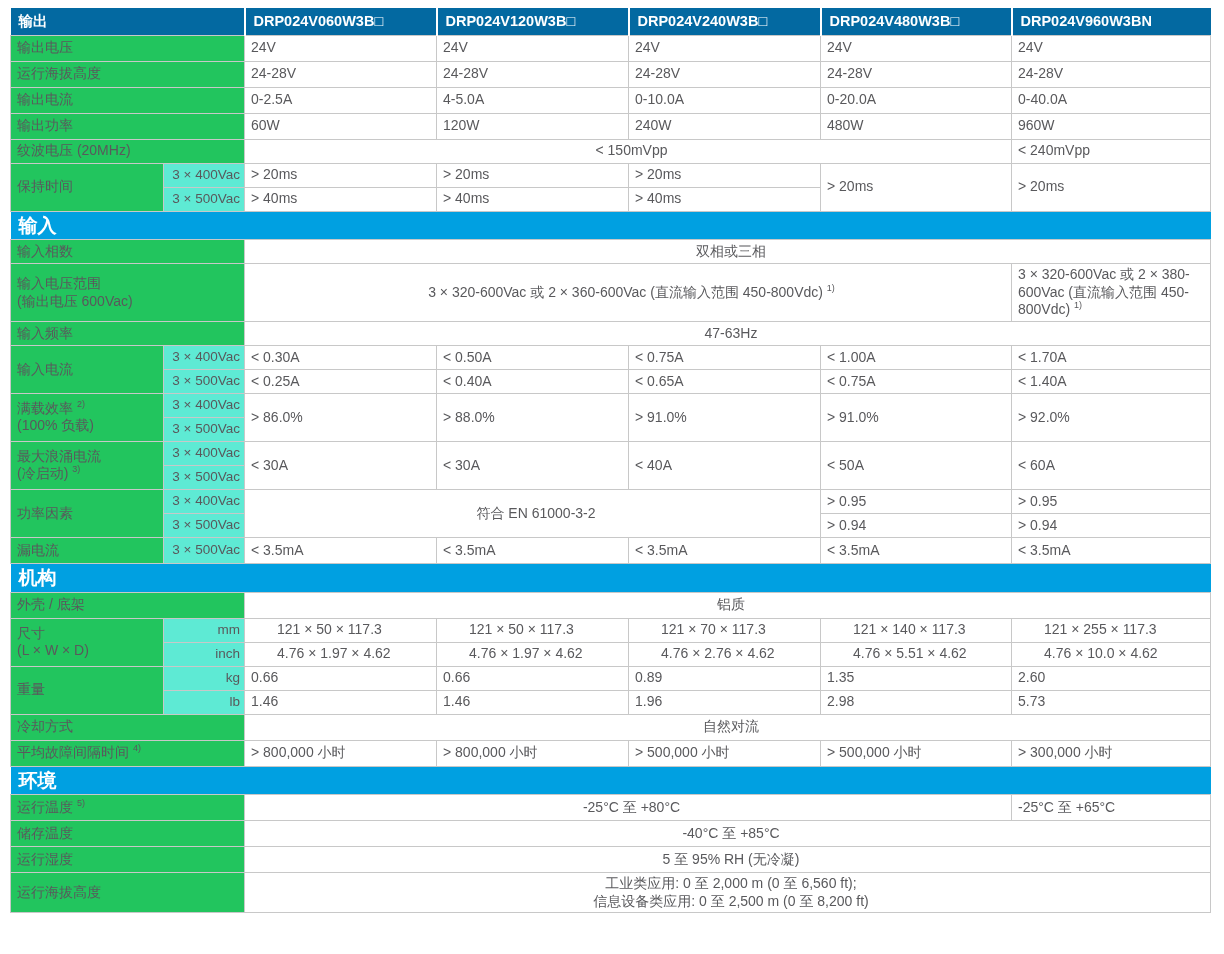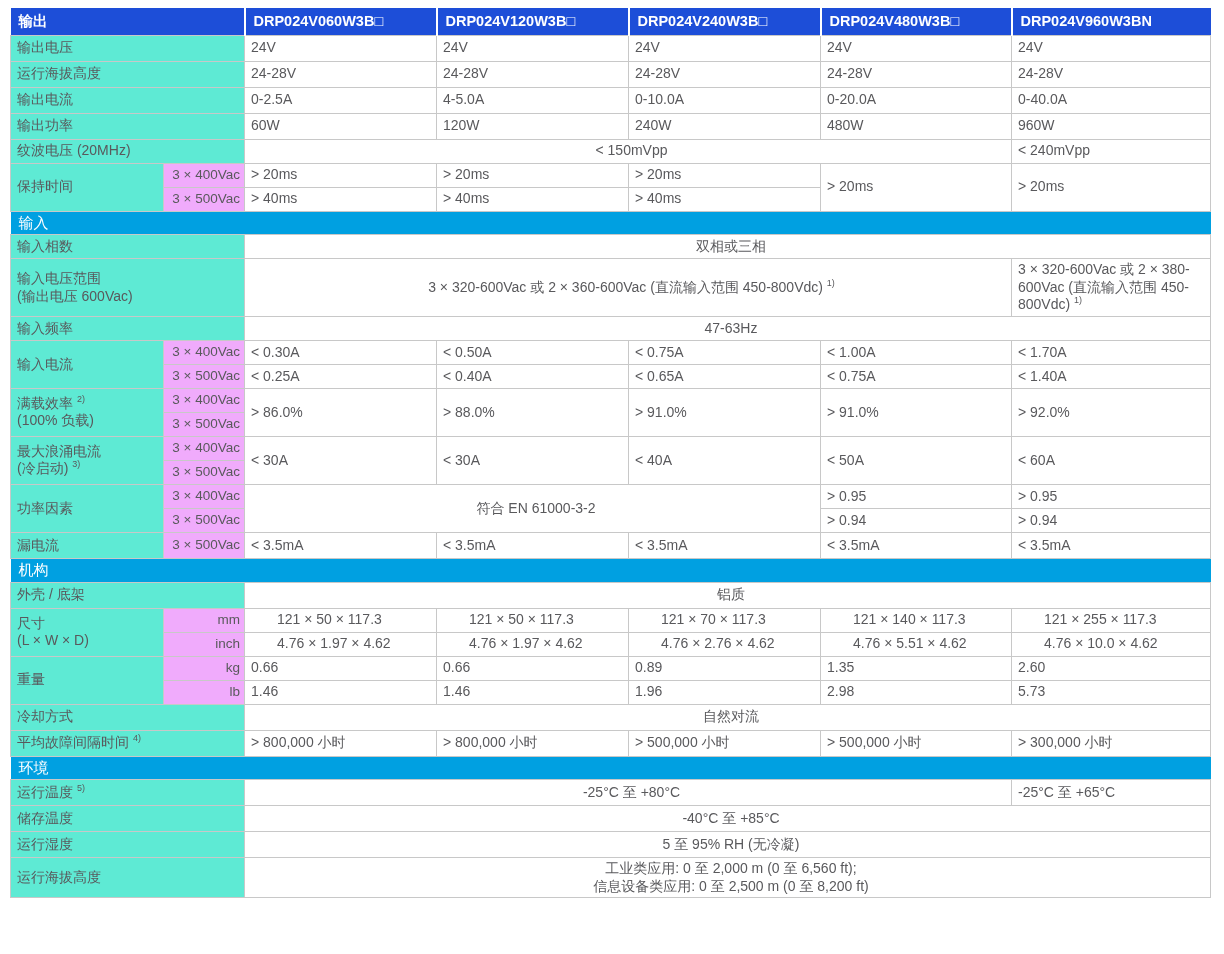--- a/index.html
+++ b/index.html
@@ -3,28 +3,28 @@
 <meta charset="utf-8">
 <style>
   html,body{margin:0;padding:0;background:#ffffff;}
   body{width:1224px;height:954px;font-family:"Liberation Sans",sans-serif;-webkit-font-smoothing:antialiased;}
   table.spec{border-collapse:collapse;table-layout:fixed;width:1200px;margin:8px 0 0 10px;}
   td{border:1px solid #c8c8c8;font-size:14px;color:#59595c;padding:2px 6px;vertical-align:middle;line-height:1.25;}
   tr{height:26px;}
   tr.slim{height:24px;}
   
   tr.head{height:27px;}
-  tr.head td{background:#1d4ed8;color:#ffffff;font-weight:bold;font-size:14.5px;border:none;border-left:2px solid #ffffff;padding:3px 8px;}
+  tr.head td{background:#0369a1;color:#ffffff;font-weight:bold;font-size:14.5px;border:none;border-left:2px solid #ffffff;padding:3px 8px;}
   tr.head td:first-child{border-left:none;}
   
   tr.barrow{height:23px;}
-  td.bar{background:#00a0e1;color:#ffffff;font-weight:normal;font-size:15px;border-left:none;border-right:none;padding:2px 8px;}
+  td.bar{background:#00a0e1;color:#ffffff;font-weight:bold;font-size:19px;border-left:none;border-right:none;padding:2px 8px;}
   
-  td.lbl{background:#5eead4;}
-  td.sub{background:#f0abfc;text-align:right;font-size:13.5px;white-space:nowrap;padding:2px 4px;}
+  td.lbl{background:#22c55e;}
+  td.sub{background:#5eead4;text-align:right;font-size:13.5px;white-space:nowrap;padding:2px 4px;}
   td.val{background:#ffffff;}
   td.ctr{background:#ffffff;text-align:center;padding-left:13px;}
   sup{font-size:9px;vertical-align:super;line-height:0;}
   .nw{white-space:nowrap;padding-left:32px;}
 </style>
 </head>
 <body>
 
 <table class="spec">
   <colgroup>

